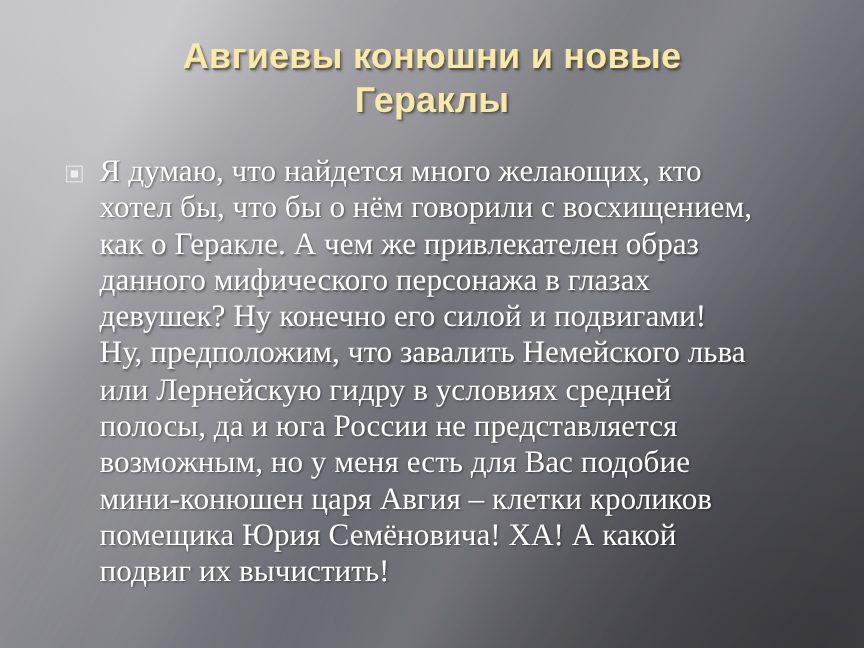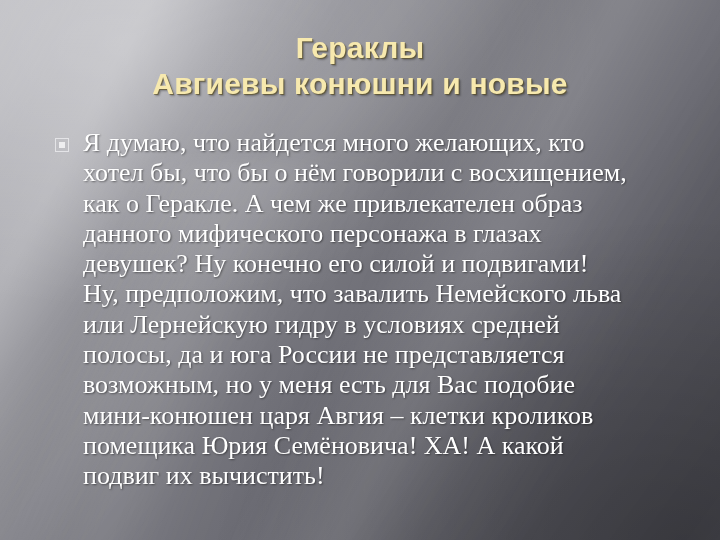--- a/index.html
+++ b/index.html
@@ -172,22 +172,22 @@
 
   <div class="bg-base"></div>
   <div class="bg-streak-a"></div>
   <div class="bg-streak-b"></div>
   <div class="bg-streak-c"></div>
   <div class="bg-vignette"></div>
 
   <div id="content">
 
     <div id="title-block">
+      <div class="title-line">Авгиевы конюшни и новые</div>
       <div class="title-line">Гераклы</div>
-      <div class="title-line">Авгиевы конюшни и новые</div>
     </div>
 
     <div id="body-block">
       <span class="bullet-marker"></span>
       <div class="body-text">Я думаю, что найдется много желающих, кто
 хотел бы, что бы о нём говорили с восхищением,
 как о Геракле. А чем же привлекателен образ
 данного мифического персонажа в глазах
 девушек? Ну конечно его силой и подвигами!
 Ну, предположим, что завалить Немейского льва

